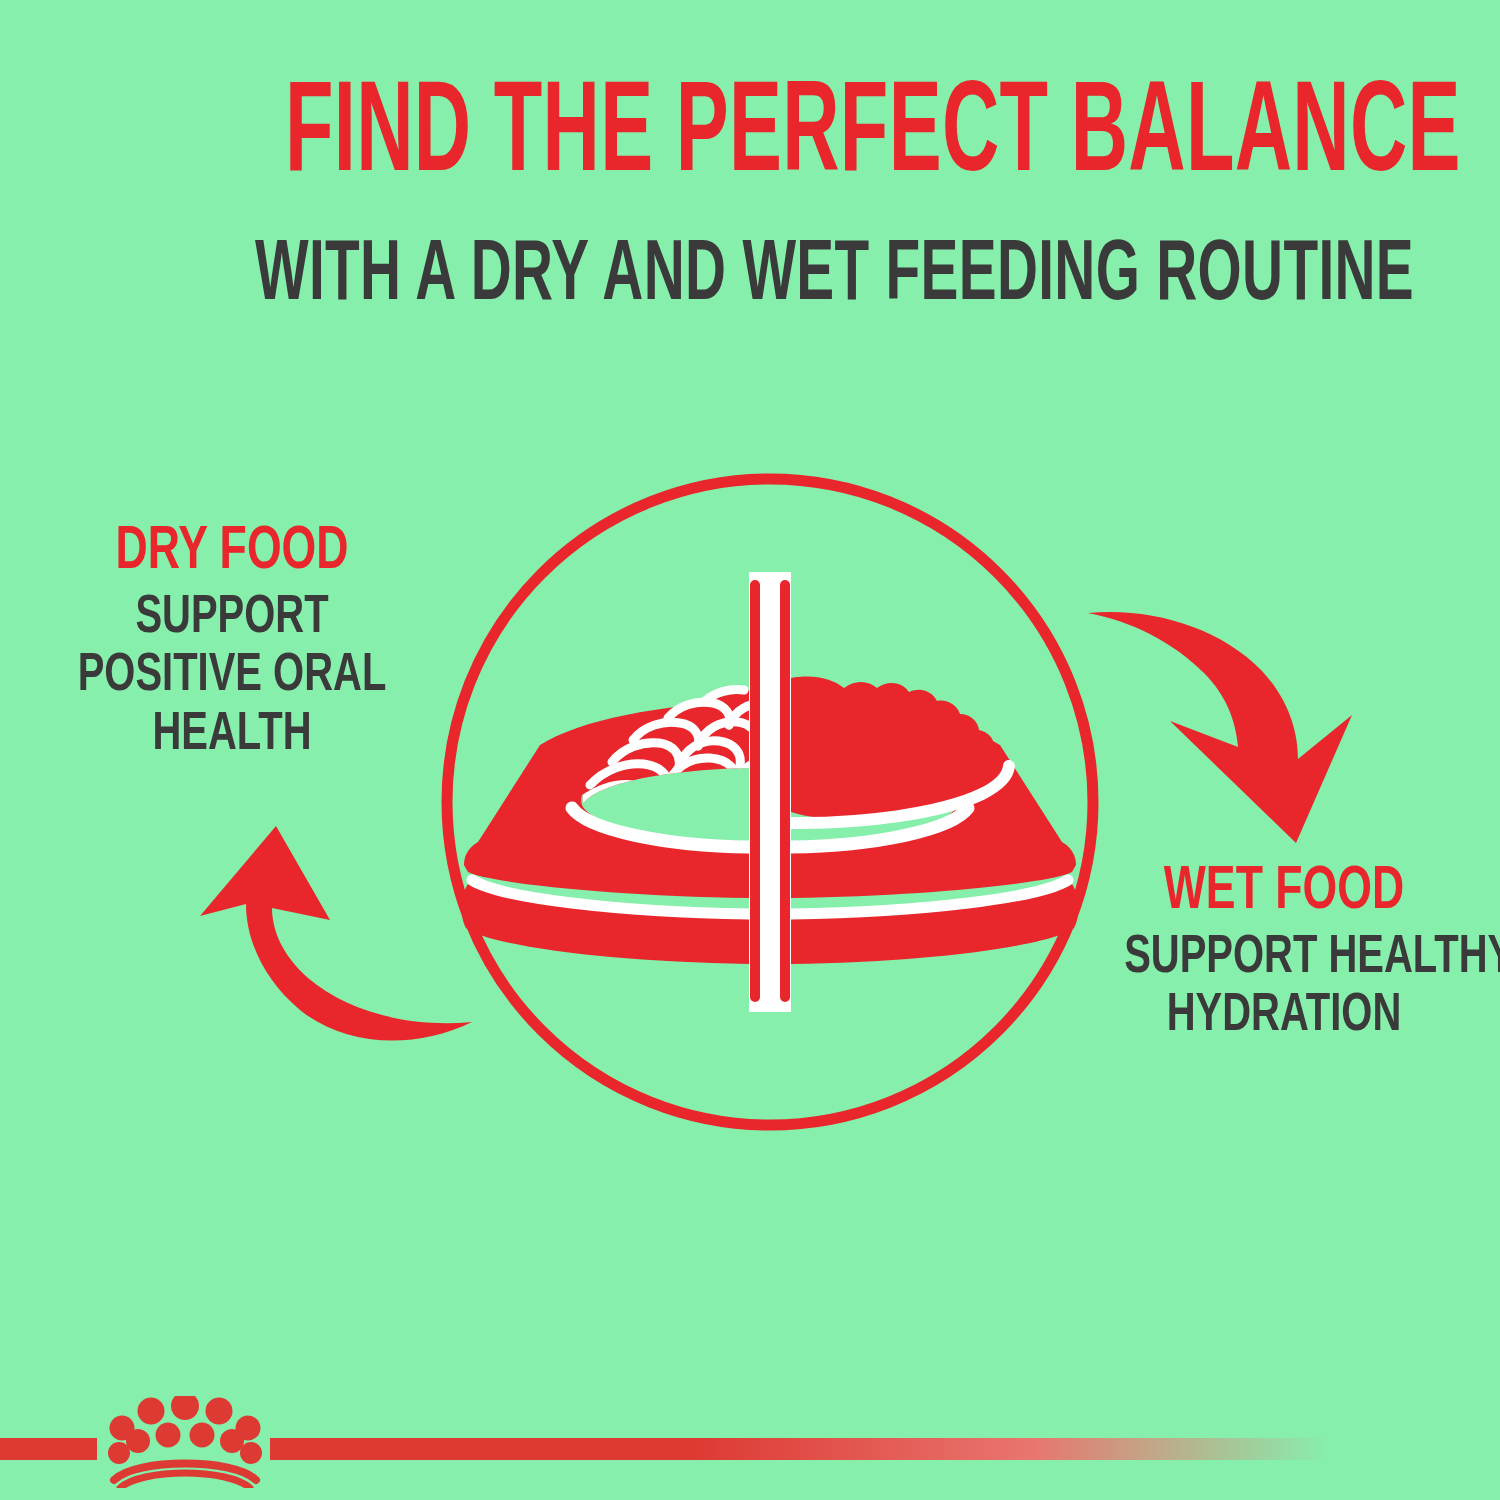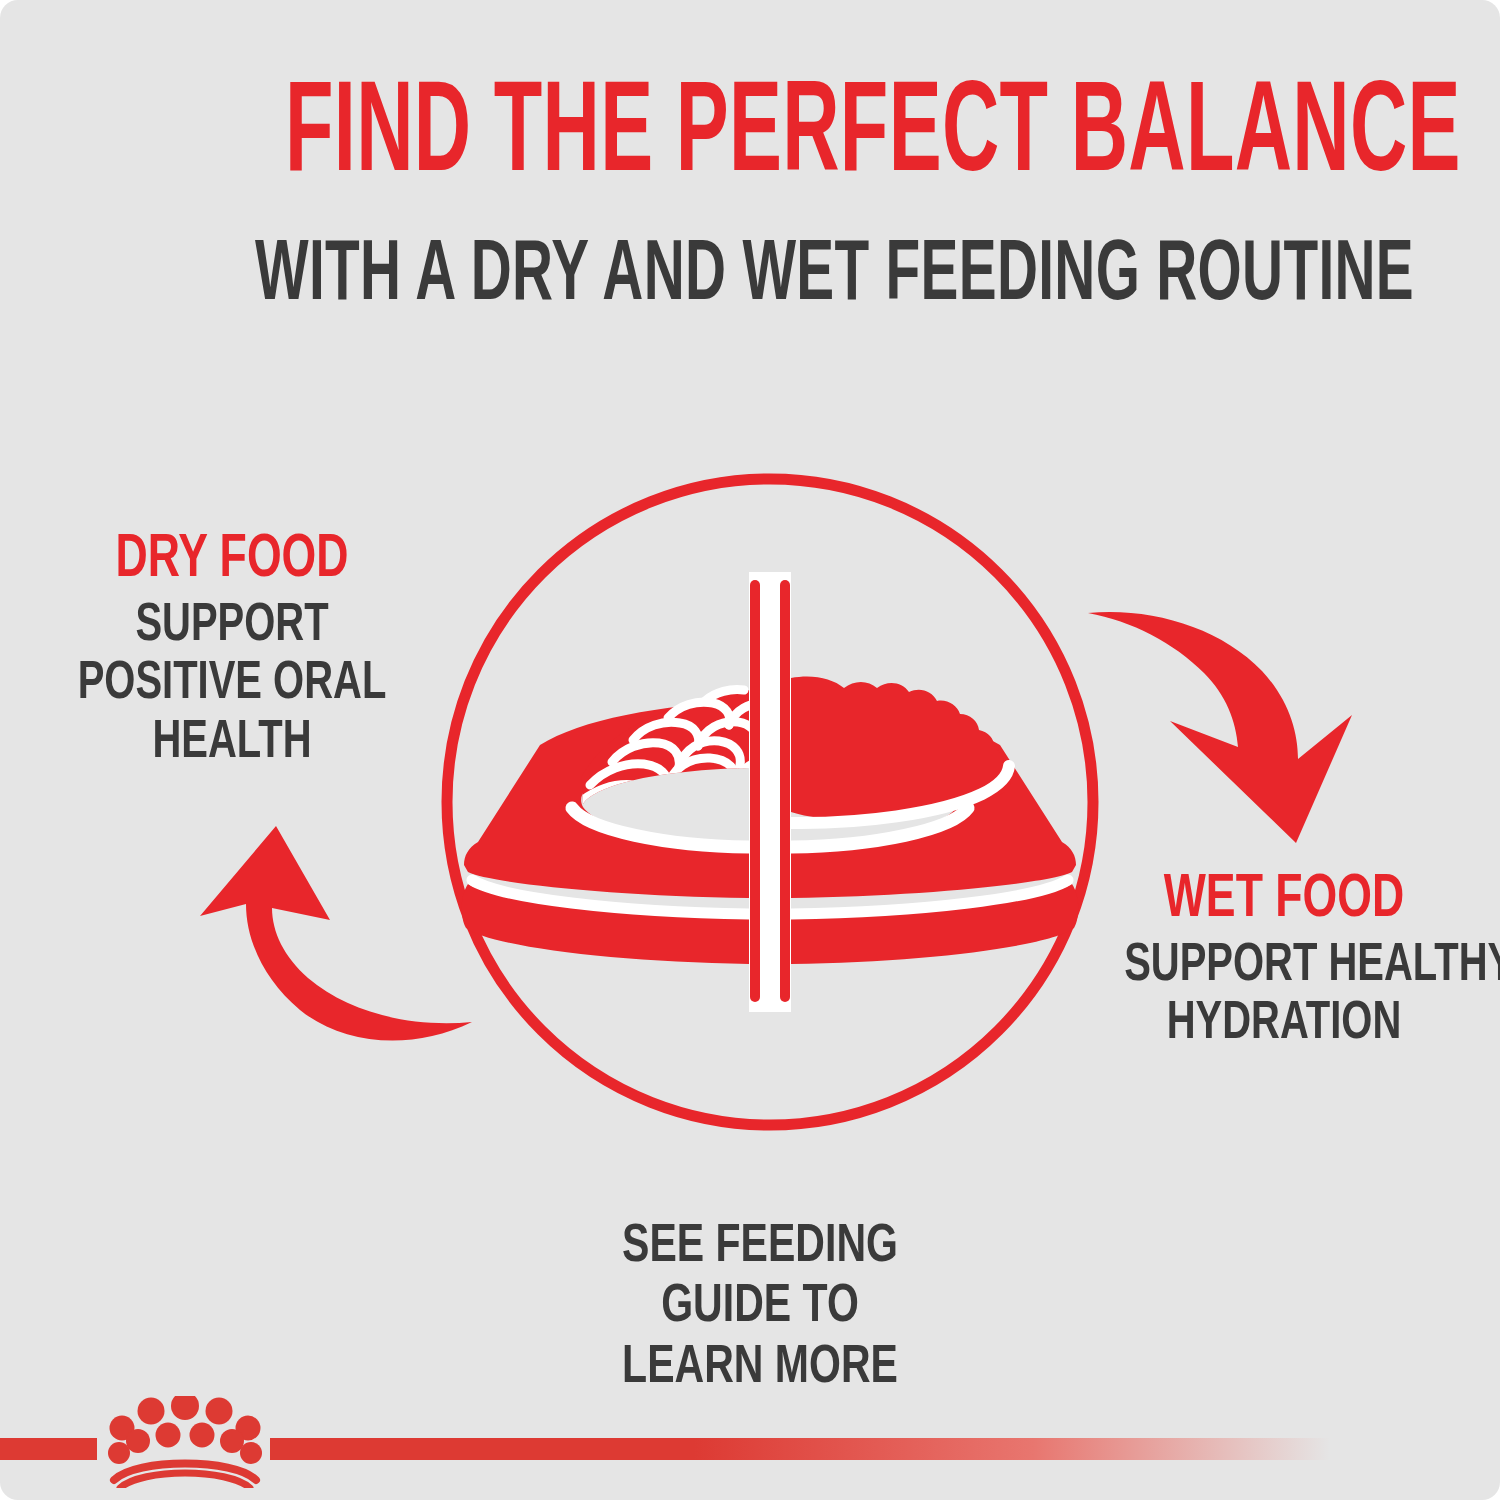--- a/index.html
+++ b/index.html
@@ -5,24 +5,23 @@
 <style>
   html, body {
     margin: 0;
     padding: 0;
     background: #ffffff;
   }
   #page {
     position: relative;
     width: 1500px;
     height: 1500px;
-    background: #e5e5e5;
+    background: #86efac;
     overflow: hidden;
     font-family: "Liberation Sans", "DejaVu Sans", sans-serif;
-    border-radius: 18px;
   }
 
   
   .headline-block {
     position: absolute;
     top: 62px;
     left: 0;
     width: 1500px;
     text-align: center;
   }
@@ -49,21 +48,20 @@
     transform-origin: center top;
     white-space: nowrap;
     margin: 0;
     margin-top: 36px;
   }
 
   
   .side-block {
     position: absolute;
     text-align: center;
-    margin-top: 8px;
   }
   .side-block .side-heading {
     display: block;
     color: #E8262B;
     font-weight: 700;
     font-size: 62px;
     line-height: 1.0;
     transform: scaleX(0.72);
     white-space: nowrap;
     margin: 0 0 6px 0;
@@ -313,25 +311,20 @@
              C 70 12, 140 32, 182 76
              C 208 104, 218 136, 218 164
              L 272 120
              L 216 248
              L 90 126
              L 158 152
              C 156 126, 146 100, 124 78
              C 94 48, 52 26, 8 18 Z" fill="#E8262B"></path>
   </svg>
 
-  <div id="see-guide-block">
-    <span class="cap-line">SEE FEEDING</span>
-    <span class="cap-line">GUIDE TO</span>
-    <span class="cap-line">LEARN MORE</span>
-  </div>
 
   <div id="footer-bar">
     <div class="rule" id="rule-left"></div>
     <div class="rule" id="rule-right"></div>
   </div>
 
   <svg id="crown-logo" viewBox="0 0 170 92" aria-hidden="true">
     <g fill="#DD3A33">
 
       <circle cx="22" cy="32" r="12.5"></circle>

